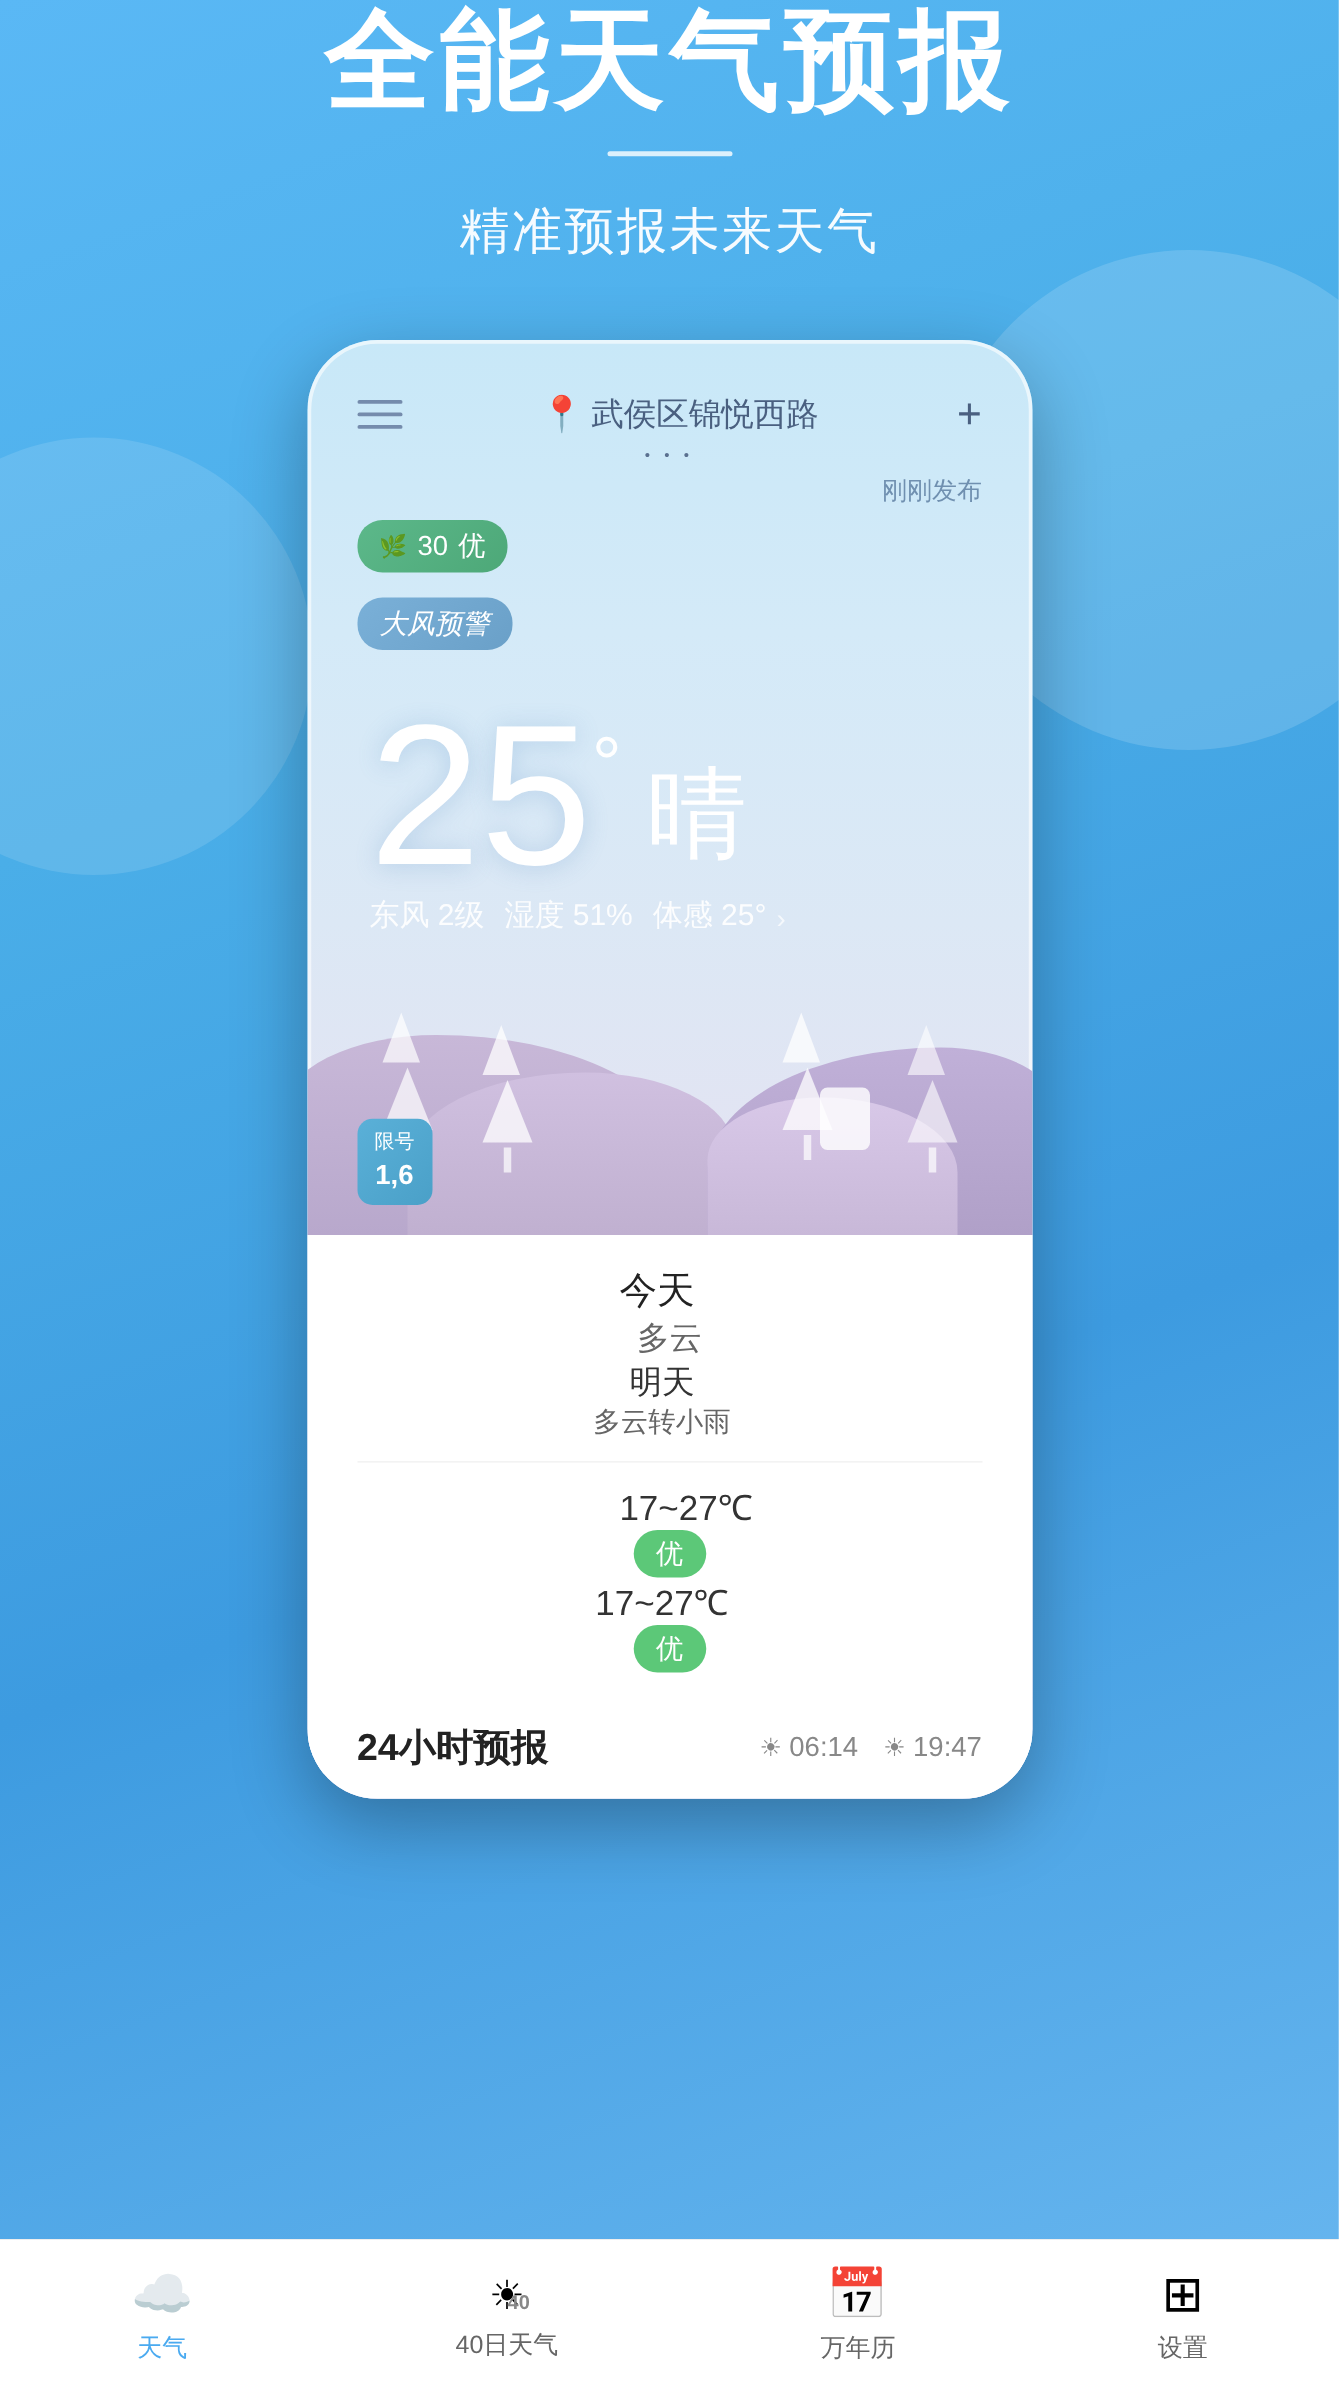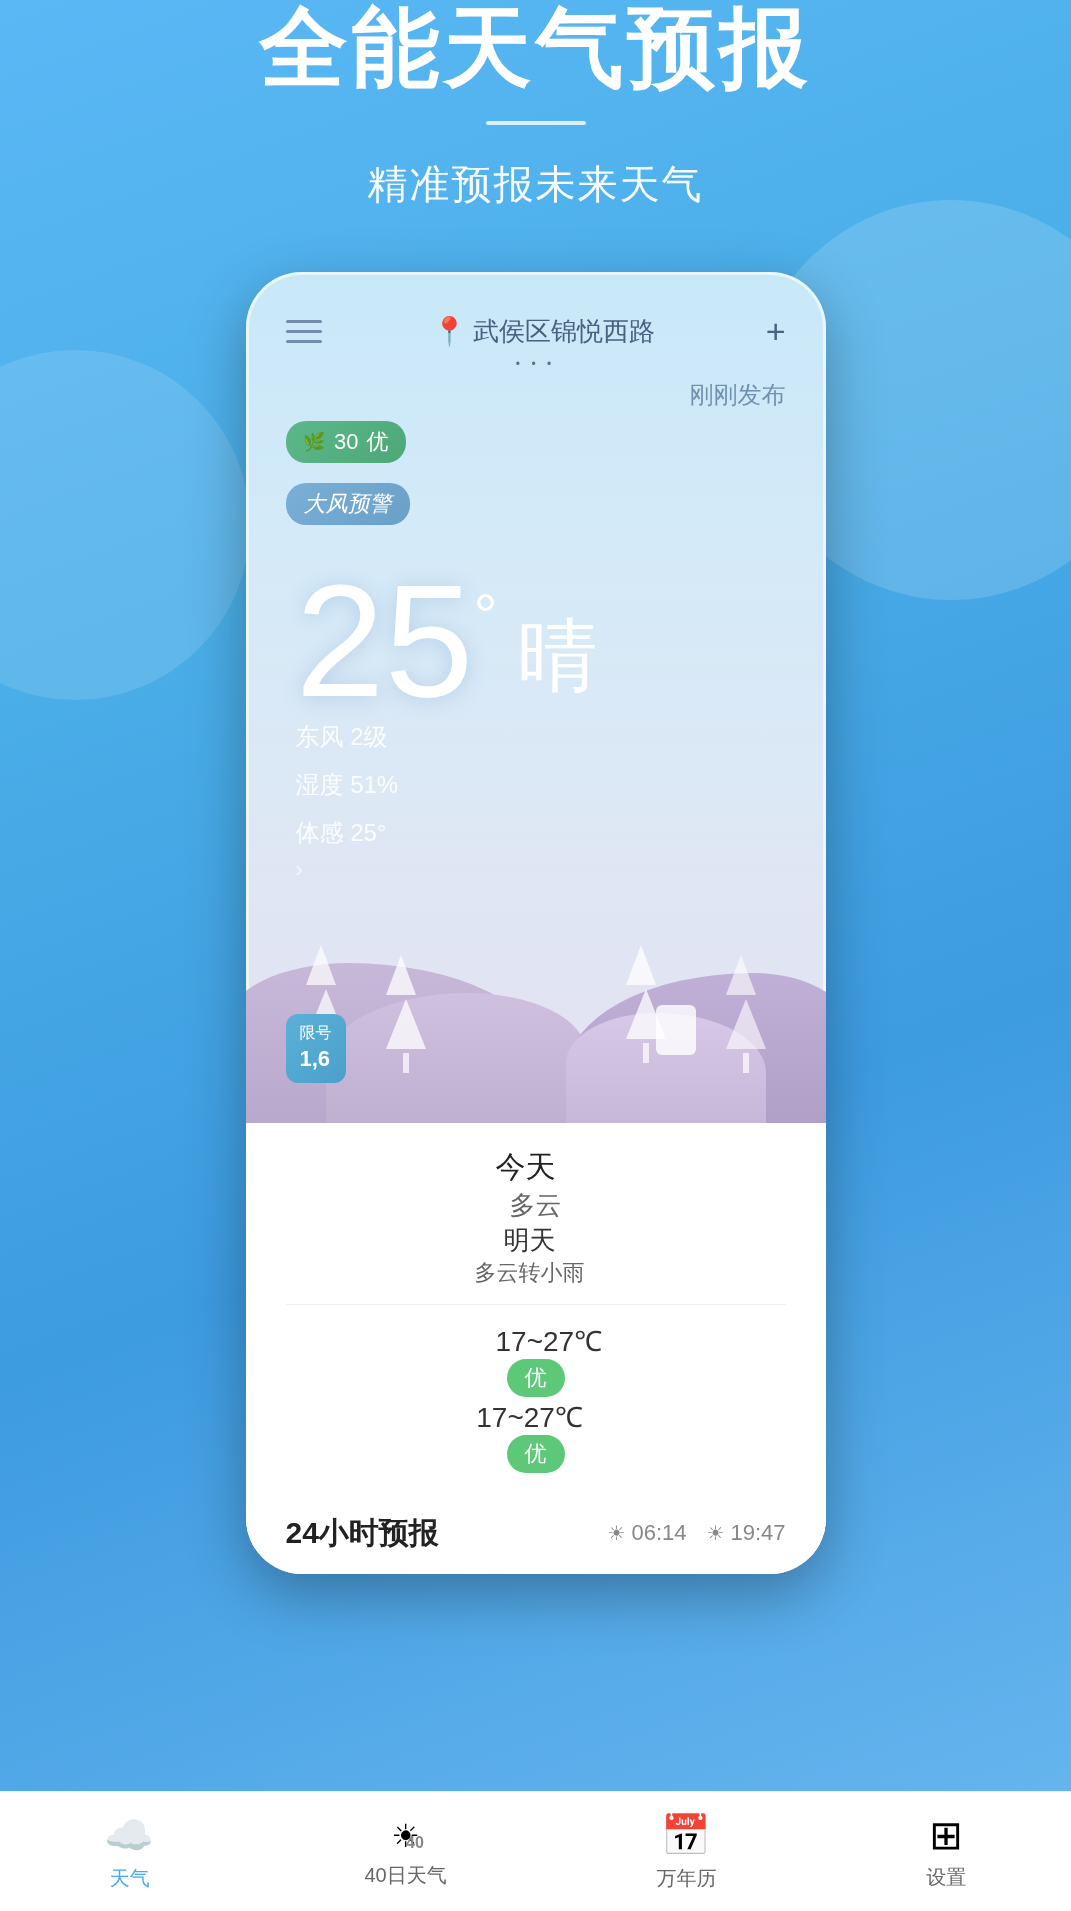--- a/index.html
+++ b/index.html
@@ -126,21 +126,21 @@
       font-size: 12px;
       letter-spacing: 4px;
       color: #5a7090;
       margin-top: -10px;
       margin-bottom: 8px;
     }
 
     
     .phone-status {
       text-align: right;
-      font-size: 24px;
+      font-size: 20px;
       color: #7090b0;
       margin-bottom: 10px;
     }
 
     
     .aqi-badge {
       display: inline-flex;
       align-items: center;
       gap: 8px;
       background: linear-gradient(135deg, #5cb88a, #4da878);
@@ -194,26 +194,25 @@
       font-weight: 400;
       align-self: flex-end;
       margin-bottom: 10px;
     }
 
     
     .weather-details {
       font-size: 24px;
       color: rgba(255,255,255,0.9);
       display: flex;
-      align-items: flex-start;
+      align-items: flex-end;
       gap: 8px;
       padding: 0 10px;
       margin-bottom: 20px;
       flex-wrap: wrap;
-      flex-direction: column;
     }
     .weather-details .chevron {
       font-size: 22px;
       color: rgba(255,255,255,0.7);
     }
 
     
     .scenic-area {
       position: relative;
       height: 220px;
@@ -294,26 +293,26 @@
       bottom: 68px;
       right: 130px;
       width: 40px;
       height: 50px;
       background: rgba(255,255,255,0.8);
       border-radius: 6px;
     }
     
     .plate-badge {
       position: absolute;
-      bottom: 40px;
+      bottom: 24px;
       left: 40px;
       background: linear-gradient(135deg, #5ab0d8, #4aa0c8);
       border-radius: 12px;
       padding: 8px 14px;
-      text-align: left;
+      text-align: center;
       color: white;
       font-size: 18px;
       font-weight: 500;
       line-height: 1.4;
     }
     .plate-label {
       font-size: 16px;
     }
     .plate-num {
       font-size: 22px;

